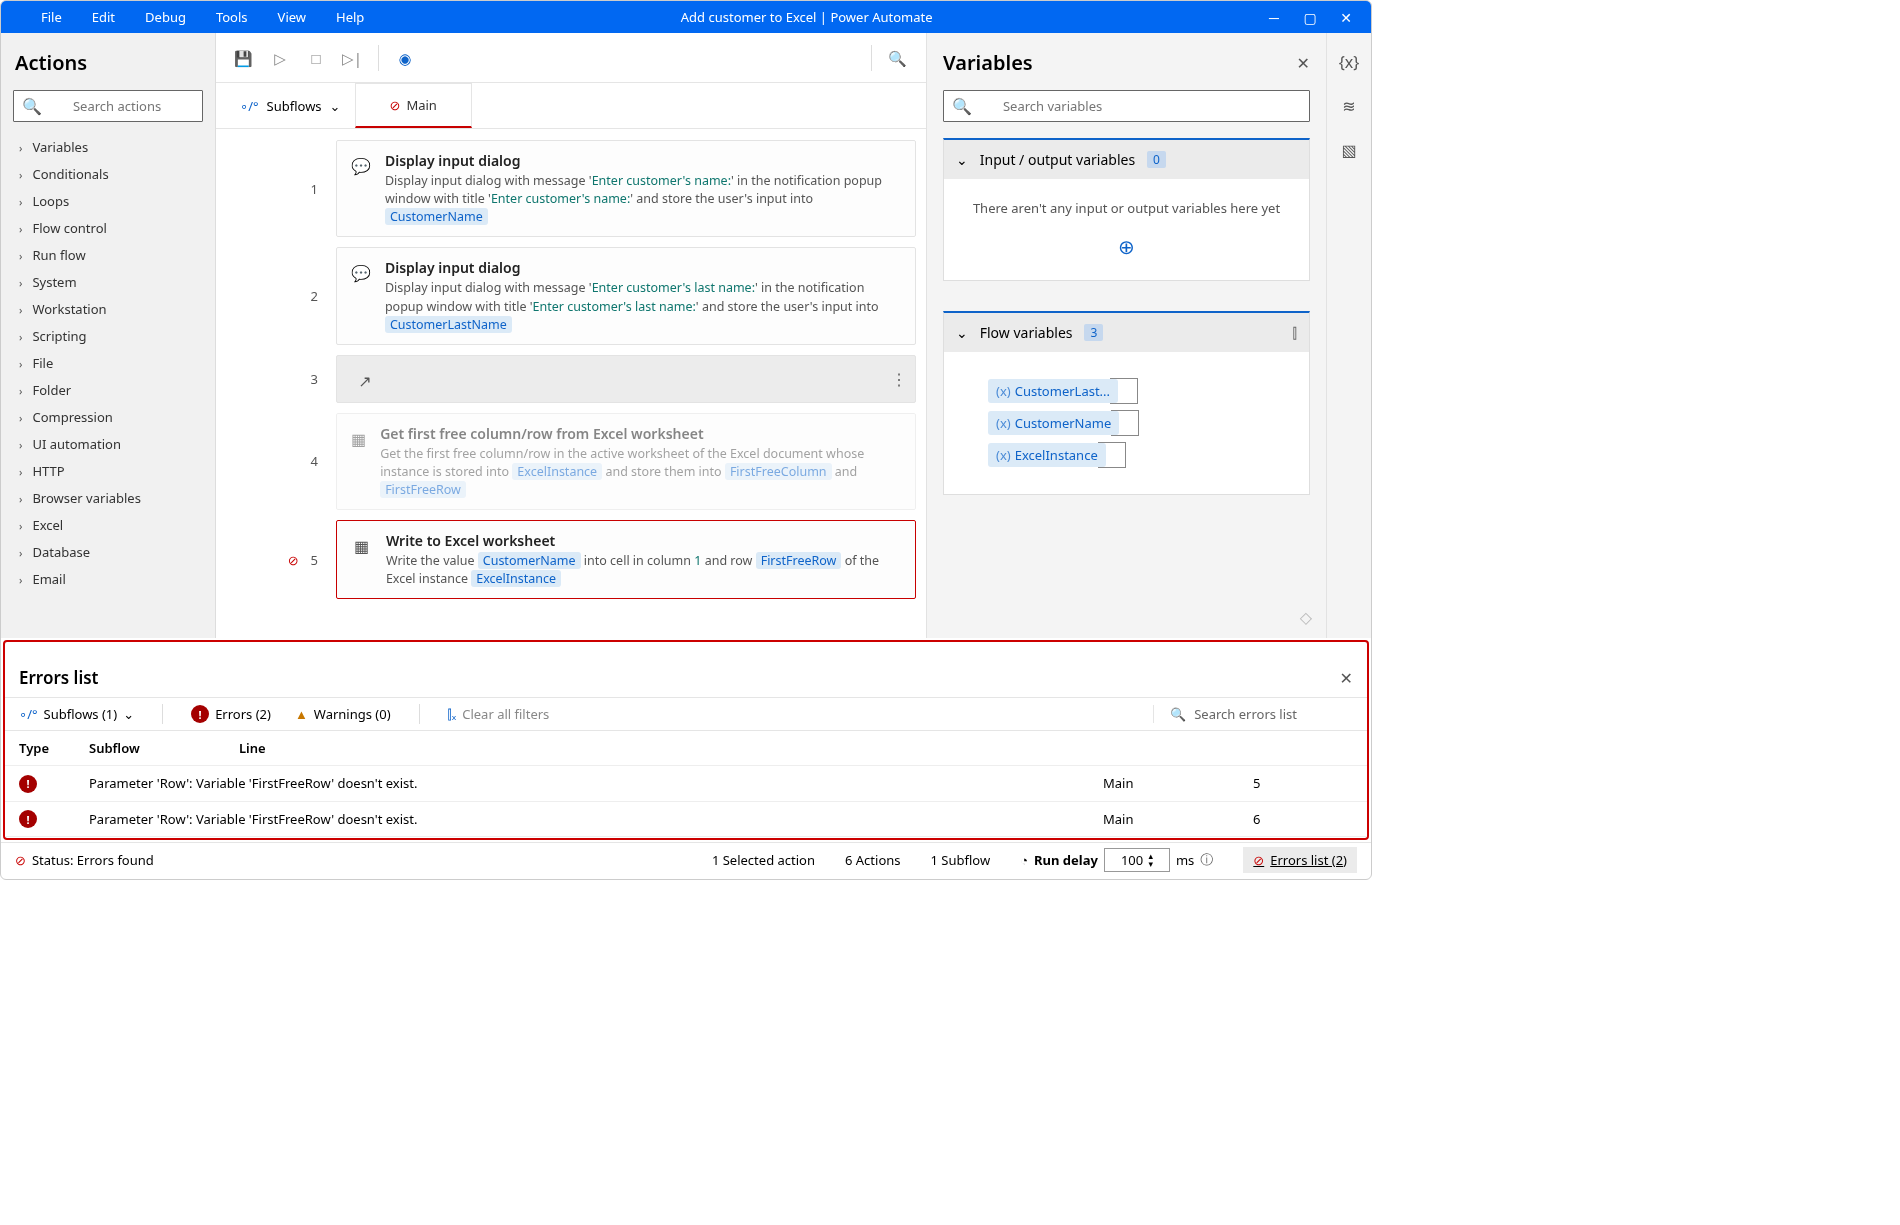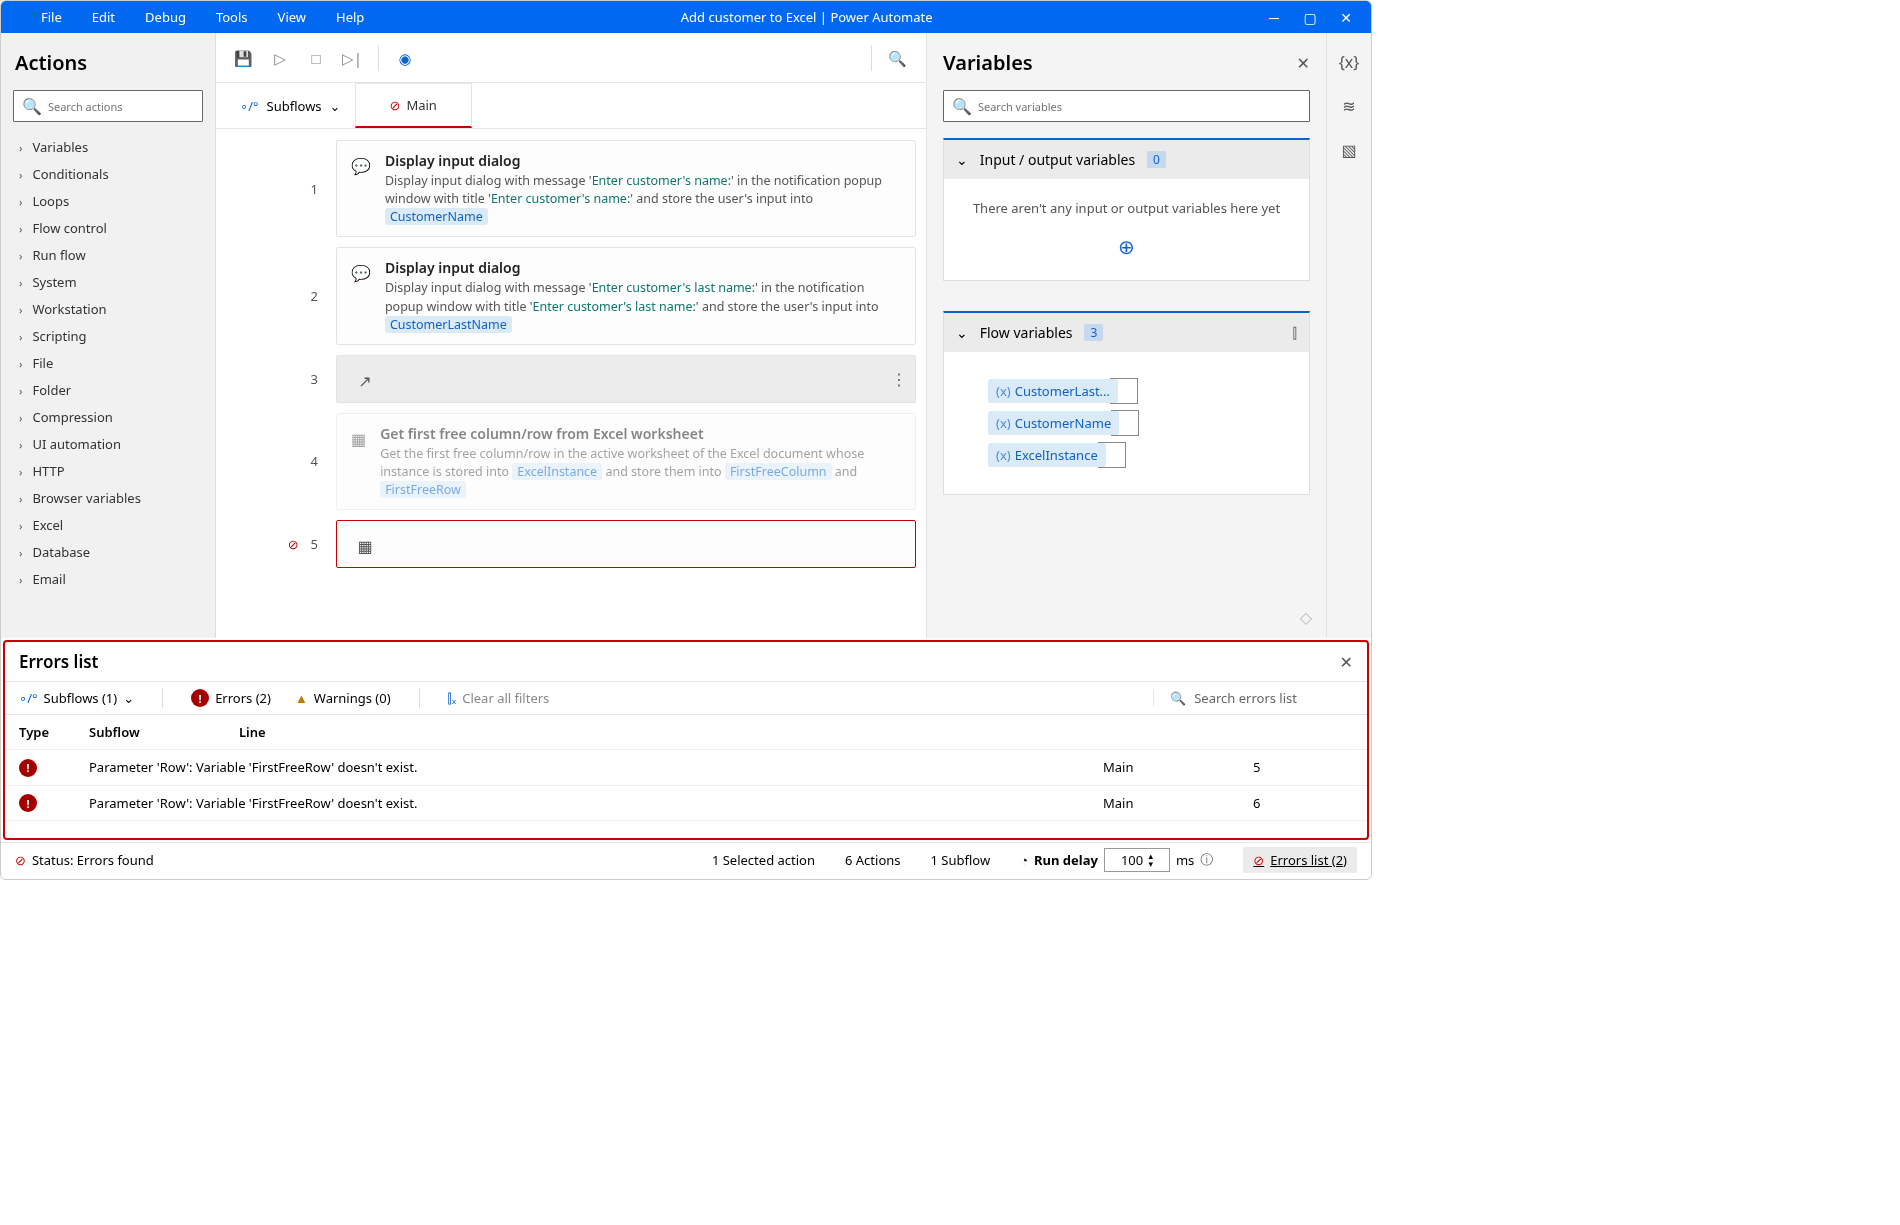--- a/index.html
+++ b/index.html
@@ -7,21 +7,21 @@
   .titlebar { background: #0168f2; color: #fff; height: 32px; display: flex; align-items: center; font-size: 13px; }
   .titlebar .menu { display: flex; padding-left: 40px; gap: 30px; }
   .titlebar .title { flex: 1; text-align: center; }
   .titlebar .winctl { display: flex; gap: 14px; padding: 0 14px; }
   .iconbtn { width: 22px; height: 22px; display: inline-flex; align-items: center; justify-content: center; font-size: 14px; }
   .main-layout { display: flex; height: 605px; }
   
   .actions { width: 215px; background: #f1f1f1; border-right: 1px solid #ddd; padding: 10px 12px; }
   .panel-title { font-size: 20px; font-weight: 600; margin: 6px 0 14px 2px; }
   .search-box { display: flex; align-items: center; gap: 6px; height: 32px; border: 1px solid #666; border-radius: 1px; background: #fff; padding: 0 8px; margin-bottom: 16px; }
-  .search-box input { border: none; outline: none; font-size: 11px; flex: 1; background: transparent; }
+  .search-box input { border: none; outline: none; font-size: 13px; flex: 1; background: transparent; margin-left: 25px; }
   .action-tree { display: flex; flex-direction: column; gap: 9px; font-size: 13px; color: #333; }
   .tree-row { display: flex; align-items: center; gap: 10px; padding-left: 6px; }
   .chev { color: #555; font-size: 11px; }
   
   .canvas { flex: 1; display: flex; flex-direction: column; }
   .toolbar { height: 50px; display: flex; align-items: center; gap: 8px; padding: 0 14px; border-bottom: 1px solid #e5e5e5; }
   .sep { width: 1px; height: 26px; background: #ddd; margin: 0 4px; }
   .tb-icon { width: 28px; height: 28px; display: flex; align-items: center; justify-content: center; color: #0e63c9; font-size: 15px; cursor: pointer; }
   .tabs { display: flex; align-items: center; height: 46px; border-bottom: 1px solid #e5e5e5; padding-left: 10px; }
   .subflows-btn { display: flex; align-items: center; gap: 8px; font-size: 13px; padding: 0 14px; height: 100%; }
@@ -49,21 +49,21 @@
   .var-section-header { display: flex; align-items: center; gap: 12px; padding: 10px 12px; font-size: 14px; }
   .badge { background: #c6d8ee; border-radius: 2px; padding: 0 6px; font-size: 12px; color: #0e63c9; }
   .var-section-body { background: #fff; padding: 20px 10px; font-size: 13px; color: #555; text-align: center; }
   .var-add { margin-top: 16px; color: #0e63c9; font-size: 20px; }
   .var-chip-row { display: flex; align-items: center; gap: 0; margin: 6px 0; padding-left: 34px; }
   .var-chip { background: #dbeaf7; border-radius: 3px; padding: 3px 8px; color: #0e63c9; font-size: 13px; display: flex; gap: 4px; position: relative; z-index: 1; }
   .chip-box { width: 28px; height: 26px; border: 1px solid #888; margin-left: -8px; }
   .right-rail { width: 45px; background: #f4f4f4; border-left: 1px solid #e2e2e2; display: flex; flex-direction: column; align-items: center; gap: 22px; padding-top: 18px; font-size: 16px; color: #555; }
   
   .errors-panel { border: 2px solid #cc0000; border-radius: 4px; height: 200px; margin: 2px; display: flex; flex-direction: column; }
-  .errors-header { display: flex; align-items: flex-end; justify-content: space-between; padding: 8px 14px; border-bottom: 1px solid #e5e5e5; }
+  .errors-header { display: flex; align-items: flex-end; justify-content: space-between; padding: 8px 14px; border-bottom: 1px solid #e5e5e5; margin-top: 16px; }
   .errors-header h3 { font-size: 17px; font-weight: 600; }
   .errors-filters { display: flex; align-items: center; gap: 24px; padding: 6px 14px; border-bottom: 1px solid #e5e5e5; font-size: 13px; }
   .errors-filters .sep { height: 20px; }
   .err-search { margin-left: auto; display: flex; align-items: center; gap: 8px; color: #666; border-left: 1px solid #e5e5e5; padding-left: 16px; width: 200px; }
   .err-table { flex: 1; overflow: auto; }
   .err-head, .err-row { display: flex; align-items: center; padding: 8px 14px; font-size: 13px; border-bottom: 1px solid #eee; }
   .err-head { font-weight: 600; }
   .col-type { width: 70px; }
   .col-desc { flex: 1; }
   .col-sub { width: 150px; }
@@ -243,20 +243,24 @@
             </div>
           </div>
         </div>
         <div class="step">
           <div class="gutter">
             <span class="warn">⊘</span>
             <span>5</span>
           </div>
           <div class="card error">
             <div class="step-icon">▦</div>
+            <div class="card-body">
+              <div class="step-title">Write to Excel worksheet</div>
+              <div class="step-desc">Write the value <span class="token">CustomerName</span> into cell in column <span class="link">1</span> and row <span class="token">FirstFreeRow</span> of the Excel instance <span class="token">ExcelInstance</span></div>
+            </div>
           </div>
         </div>
         <div class="step">
           <div class="gutter"></div>
         </div>
       </div>
   </div>
 
   <div class="vars">
     <div class="vars-header">

